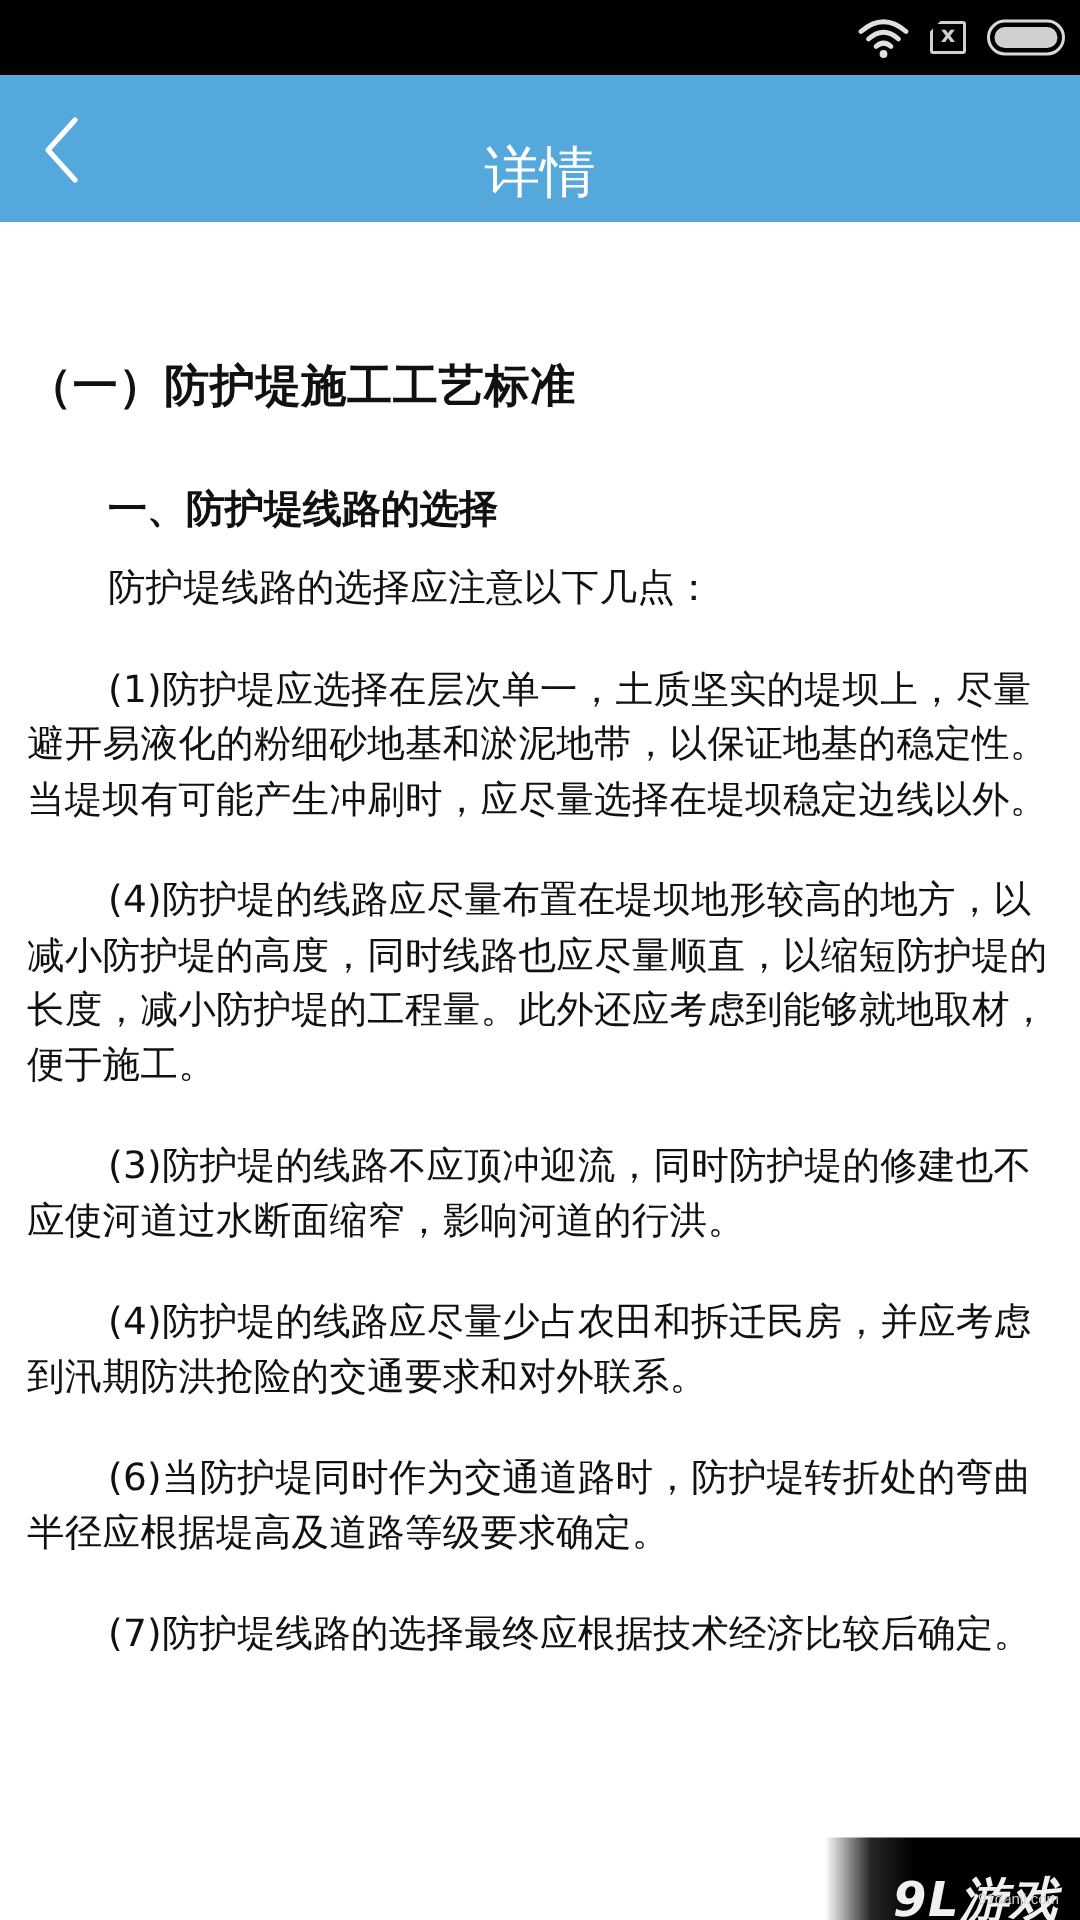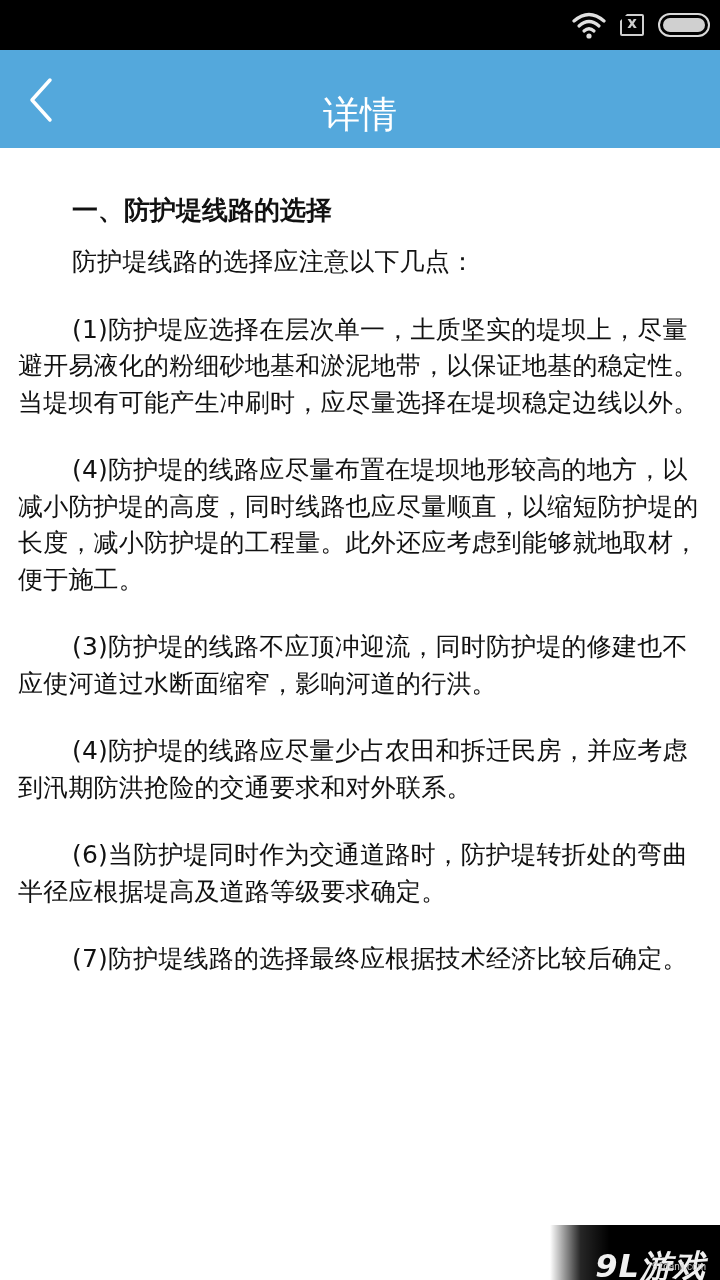--- a/index.html
+++ b/index.html
@@ -87,20 +87,21 @@
 <div class="app-bar">
   <div class="back-button">
     <svg width="44" height="48" viewBox="0 0 44 48">
       <path d="M28 4 L10 24 L28 44" stroke="#ffffff" stroke-width="3.5" fill="none" stroke-linecap="round" stroke-linejoin="round"></path>
     </svg>
   </div>
   <div class="app-title">详情</div>
 </div>
 
 <div class="content">
+  <div class="section-title">（一）防护堤施工工艺标准</div>
   <div class="subsection-title">一、防护堤线路的选择</div>
   <p class="para intro">防护堤线路的选择应注意以下几点：</p>
   <p class="para">(1)防护堤应选择在层次单一，土质坚实的堤坝上，尽量避开易液化的粉细砂地基和淤泥地带，以保证地基的稳定性。当堤坝有可能产生冲刷时，应尽量选择在堤坝稳定边线以外。</p>
   <p class="para">(4)防护堤的线路应尽量布置在堤坝地形较高的地方，以减小防护堤的高度，同时线路也应尽量顺直，以缩短防护堤的长度，减小防护堤的工程量。此外还应考虑到能够就地取材，便于施工。</p>
   <p class="para">(3)防护堤的线路不应顶冲迎流，同时防护堤的修建也不应使河道过水断面缩窄，影响河道的行洪。</p>
   <p class="para">(4)防护堤的线路应尽量少占农田和拆迁民房，并应考虑到汛期防洪抢险的交通要求和对外联系。</p>
   <p class="para">(6)当防护堤同时作为交通道路时，防护堤转折处的弯曲半径应根据堤高及道路等级要求确定。</p>
   <p class="para">(7)防护堤线路的选择最终应根据技术经济比较后确定。</p>
 </div>
 

